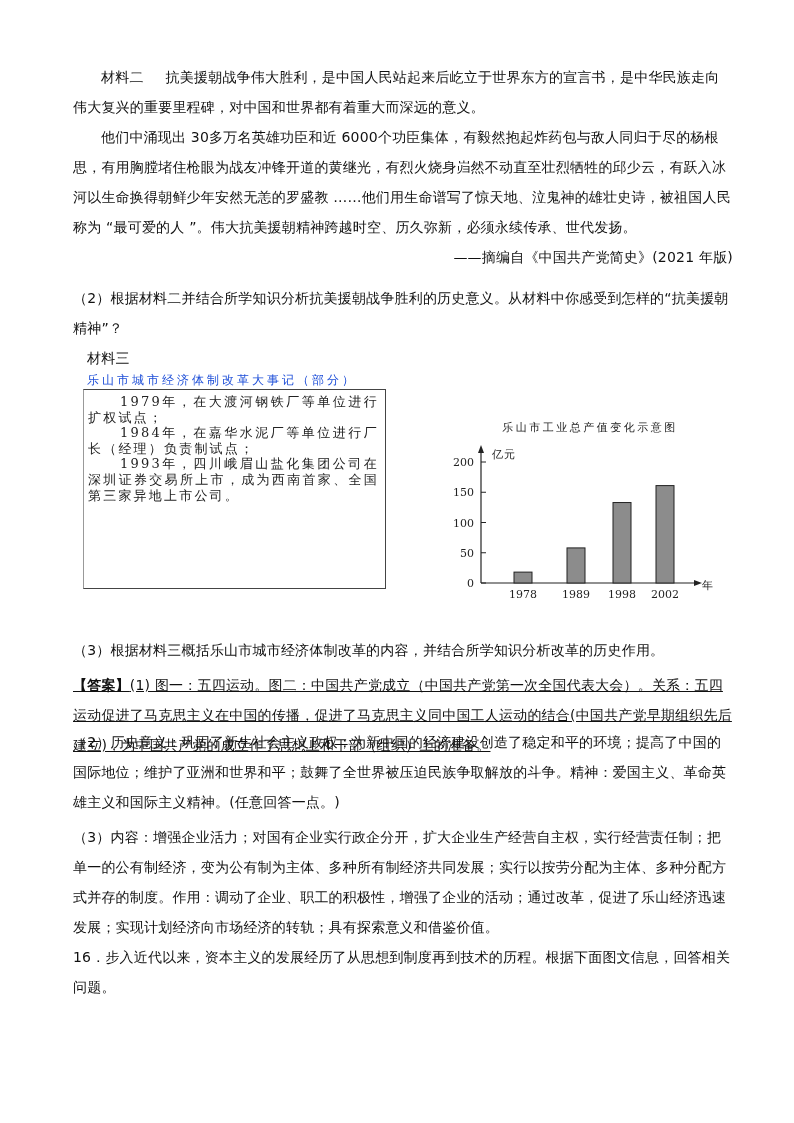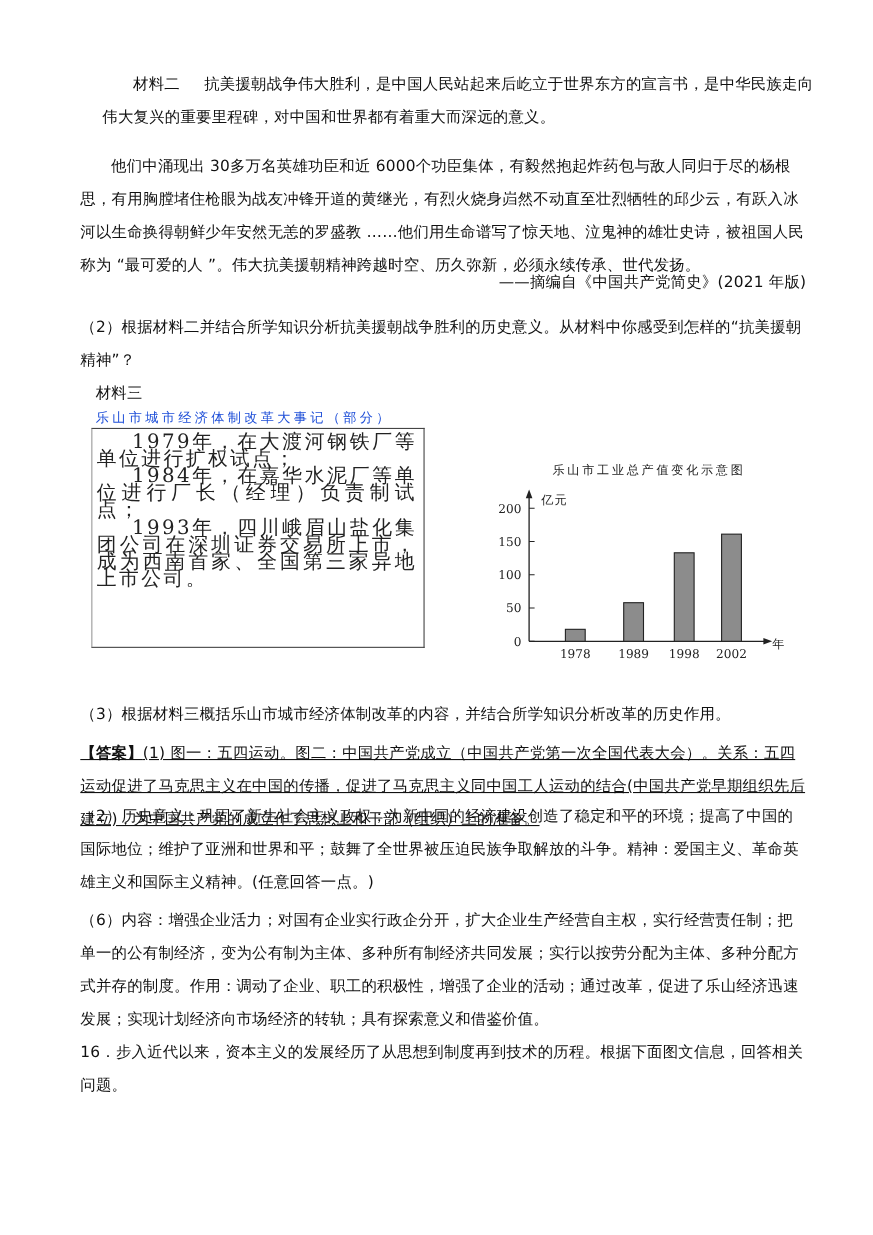--- a/index.html
+++ b/index.html
@@ -23,35 +23,35 @@
       font-family: "DejaVu Serif", "Liberation Serif", serif;
       font-size: 12px; letter-spacing: 3px; color: #1d4ed8;
       text-align: left; padding-left: 2px;
     }
     .m3-box {
       position: absolute; left: 83px; top: 389px; width: 303px; height: 200px;
       border-top: 1.5px solid #444; border-right: 1.5px solid #444;
       border-bottom: 1.5px solid #444; border-left: 1px solid #999;
       box-sizing: border-box; padding: 4px 6px 4px 4px;
       font-family: "DejaVu Serif", "Liberation Serif", serif;
-      font-size: 18px; line-height: 15.6px; letter-spacing: 2.2px; color: #222;
+      font-size: 13px; line-height: 15.6px; letter-spacing: 2.2px; color: #222;
     }
     .m3-box .ev { text-indent: 32px; margin: 0; text-align: justify; }
 
     
     .chart { position: absolute; left: 440px; top: 405px; width: 300px; height: 200px; }
     .chart svg { width: 300px; height: 200px; }
     .chart text { font-family: "DejaVu Serif", "Liberation Serif", serif; fill: #222; }
   </style>
 </head>
 <body>
 
-<p class="p indent" style="top:62px;margin-left:20px;"><span>材料二</span><span style="display:inline-block;width:22px;"></span><span>抗美援朝战争伟大胜利，是中国人民站起来后屹立于世界东方的宣言书，是中华民族走向伟大复兴的重要里程碑，对中国和世界都有着重大而深远的意义。</span></p>
+<p class="p indent" style="top:62px;"><span>材料二</span><span style="display:inline-block;width:22px;"></span><span>抗美援朝战争伟大胜利，是中国人民站起来后屹立于世界东方的宣言书，是中华民族走向伟大复兴的重要里程碑，对中国和世界都有着重大而深远的意义。</span></p>
 
-<p class="p indent" style="top:136px;">他们中涌现出 30多万名英雄功臣和近 6000个功臣集体，有毅然抱起炸药包与敌人同归于尽的杨根思，有用胸膛堵住枪眼为战友冲锋开道的黄继光，有烈火烧身岿然不动直至壮烈牺牲的邱少云，有跃入冰河以生命换得朝鲜少年安然无恙的罗盛教 ……他们用生命谱写了惊天地、泣鬼神的雄壮史诗，被祖国人民称为 “最可爱的人 ”。伟大抗美援朝精神跨越时空、历久弥新，必须永续传承、世代发扬。</p>
+<p class="p indent" style="top:122px;">他们中涌现出 30多万名英雄功臣和近 6000个功臣集体，有毅然抱起炸药包与敌人同归于尽的杨根思，有用胸膛堵住枪眼为战友冲锋开道的黄继光，有烈火烧身岿然不动直至壮烈牺牲的邱少云，有跃入冰河以生命换得朝鲜少年安然无恙的罗盛教 ……他们用生命谱写了惊天地、泣鬼神的雄壮史诗，被祖国人民称为 “最可爱的人 ”。伟大抗美援朝精神跨越时空、历久弥新，必须永续传承、世代发扬。</p>
 
 <p class="p right" style="top:242px;">——摘编自《中国共产党简史》(2021 年版)</p>
 
 <p class="p" style="top:283px;">（2）根据材料二并结合所学知识分析抗美援朝战争胜利的历史意义。从材料中你感受到怎样的“抗美援朝精神”？</p>
 
 <p class="p" style="top:343px; left:87px;">材料三</p>
 
 <div class="m3-title">乐山市城市经济体制改革大事记（部分）</div>
 <div class="m3-box">
   <p class="ev">1979年，在大渡河钢铁厂等单位进行扩权试点；</p>
@@ -90,15 +90,15 @@
       </g>
   </svg>
 </div>
 
 <p class="p" style="top:603px;margin-top:32px;">（3）根据材料三概括乐山市城市经济体制改革的内容，并结合所学知识分析改革的历史作用。</p>
 
 <p class="p" style="top:670px;text-decoration:underline;"><span class="bold">【答案】</span><span>(1) 图一：五四运动。图二：中国共产党成立（中国共产党第一次全国代表大会）。关系：五四运动促进了马克思主义在中国的传播，促进了马克思主义同中国工人运动的结合(中国共产党早期组织先后建立)，为中国共产党的成立作了思想上和干部（组织）上的准备。</span></p>
 
 <p class="p" style="top:727px;">（2）历史意义：巩固了新生社会主义政权；为新中国的经济建设创造了稳定和平的环境；提高了中国的国际地位；维护了亚洲和世界和平；鼓舞了全世界被压迫民族争取解放的斗争。精神：爱国主义、革命英雄主义和国际主义精神。(任意回答一点。)</p>
 
-<p class="p" style="top:822px;">（6）内容：增强企业活力；对国有企业实行政企分开，扩大企业生产经营自主权，实行经营责任制；把单一的公有制经济，变为公有制为主体、多种所有制经济共同发展；实行以按劳分配为主体、多种分配方式并存的制度。作用：调动了企业、职工的积极性，增强了企业的活动；通过改革，促进了乐山经济迅速发展；实现计划经济向市场经济的转轨；具有探索意义和借鉴价值。</p>
+<p class="p" style="top:822px;">（3）内容：增强企业活力；对国有企业实行政企分开，扩大企业生产经营自主权，实行经营责任制；把单一的公有制经济，变为公有制为主体、多种所有制经济共同发展；实行以按劳分配为主体、多种分配方式并存的制度。作用：调动了企业、职工的积极性，增强了企业的活动；通过改革，促进了乐山经济迅速发展；实现计划经济向市场经济的转轨；具有探索意义和借鉴价值。</p>
 
 <p class="p" style="top:942px;">16．步入近代以来，资本主义的发展经历了从思想到制度再到技术的历程。根据下面图文信息，回答相关问题。</p>
 
 </body></html>

